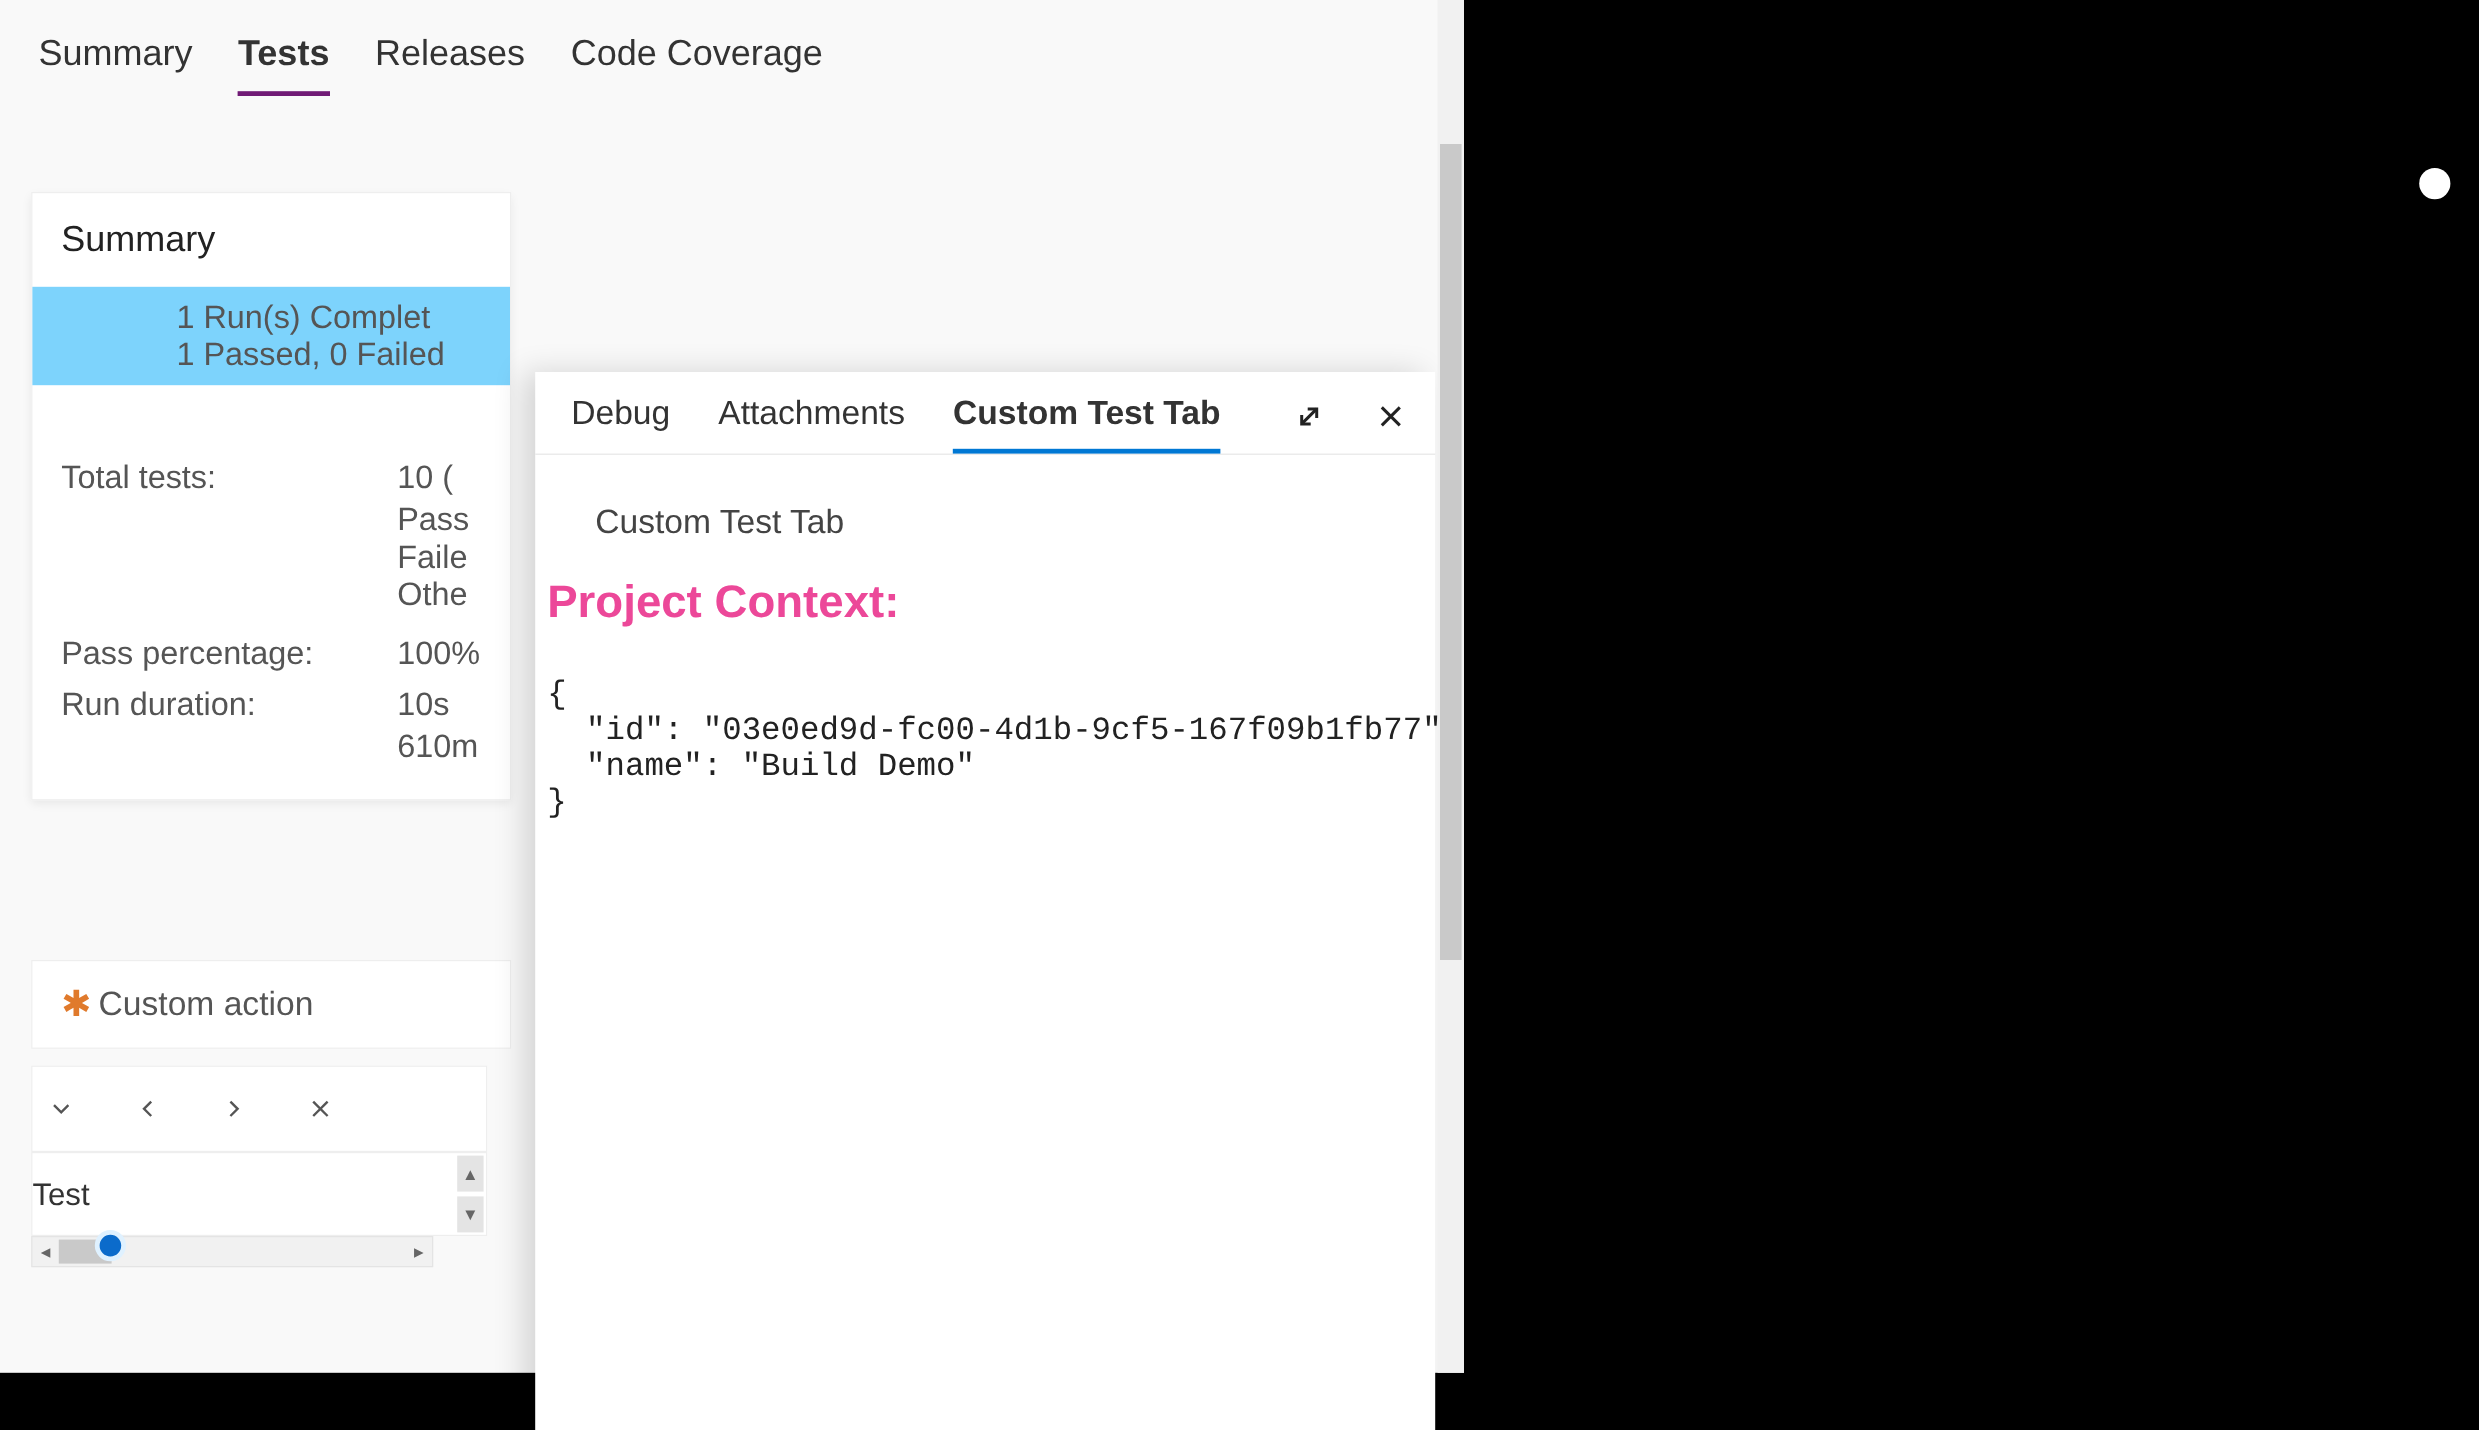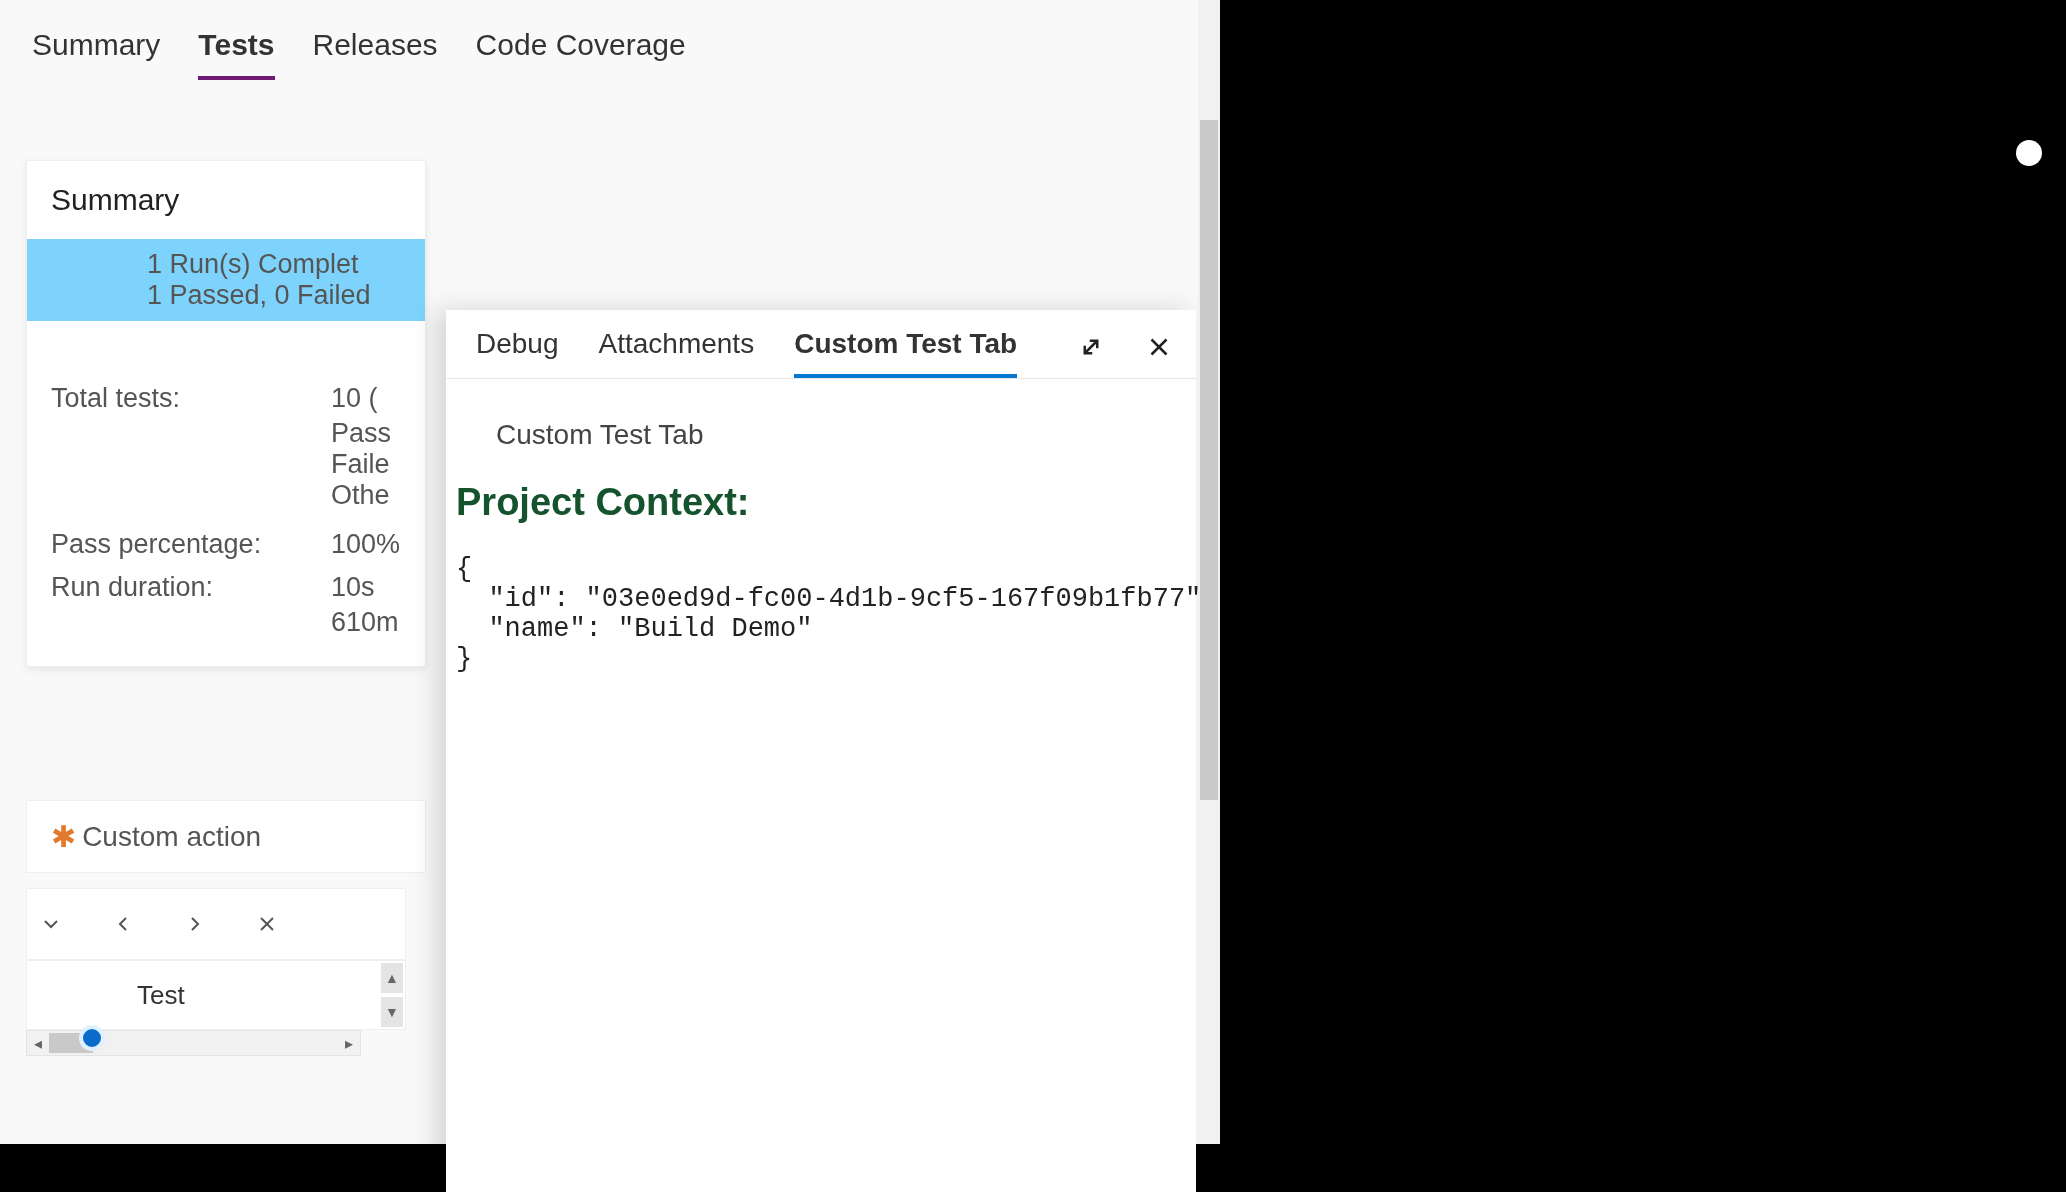--- a/index.html
+++ b/index.html
@@ -126,21 +126,20 @@
     position: absolute;
     left: 0; top: 800px;
     width: 380px;
     height: 70px;
     background: #fff;
     border: 1px solid #eee;
     display: flex;
     align-items: center;
   }
   .grid-head .test-col {
-    margin-left: 110px;
     font-size: 26px;
     color: #333;
   }
   .grid-head .scroll-up {
     position: absolute; right: 2px; top: 2px;
     width: 22px; height: 30px;
     background: #e4e4e4;
     display:flex;align-items:center;justify-content:center;
     font-size: 14px; color:#666;
   }
@@ -212,21 +211,21 @@
     display:flex; gap:40px;
     padding: 18px 30px 0 30px;
     font-size: 28px;
     border-bottom: 1px solid #e7e7e7;
   }
   .detail-tab { padding-bottom: 14px; cursor:pointer; color:#333; }
   .detail-tab.active { font-weight:600; border-bottom: 4px solid #0078d4; }
 
   .detail-body { padding: 30px 10px 30px 10px; }
   .detail-body h3 { font-size: 28px; font-weight: 400; color:#444; margin: 10px 0 30px 40px; }
-  .detail-body h2 { font-size: 38px; font-weight: 700; color:#14532d; margin-bottom: 30px; }
+  .detail-body h2 { font-size: 38px; font-weight: 700; color:#ec4899; margin-bottom: 41px; }
   .detail-body pre {
     font-family: "Consolas","Courier New",monospace;
     font-size: 27px;
     color:#222;
     white-space: pre;
   }
 
   
   .cursor-dot {
     position:absolute;

